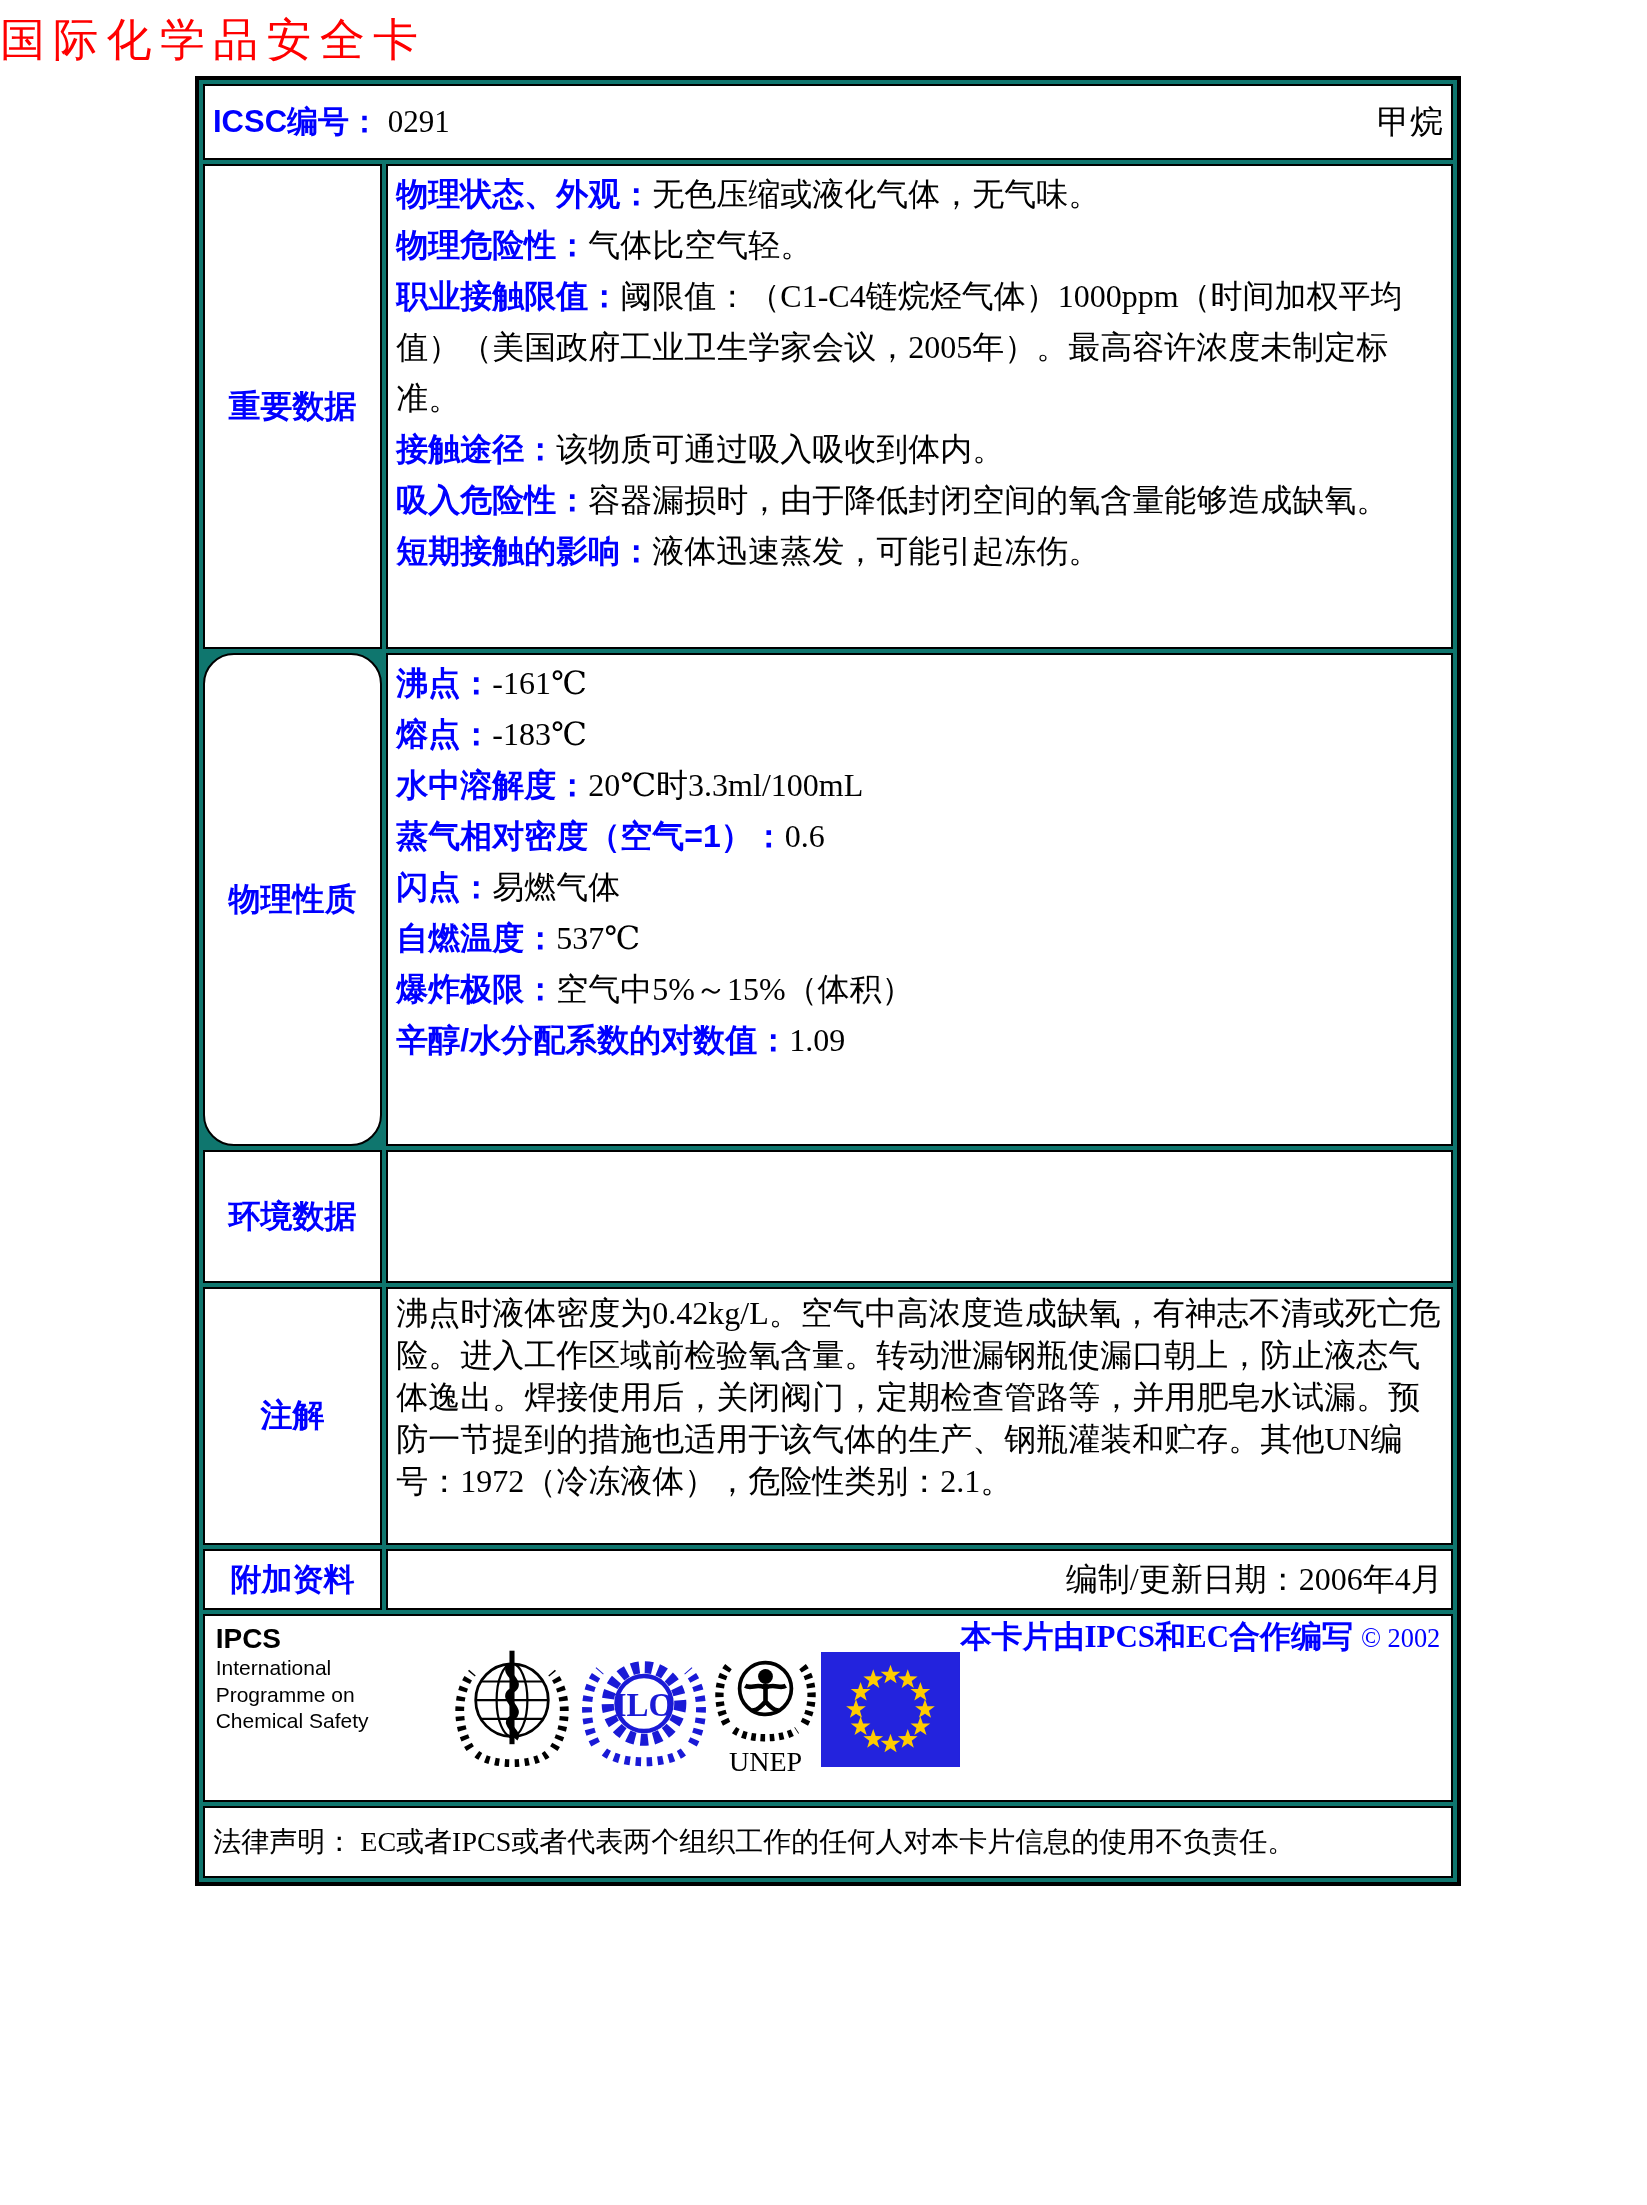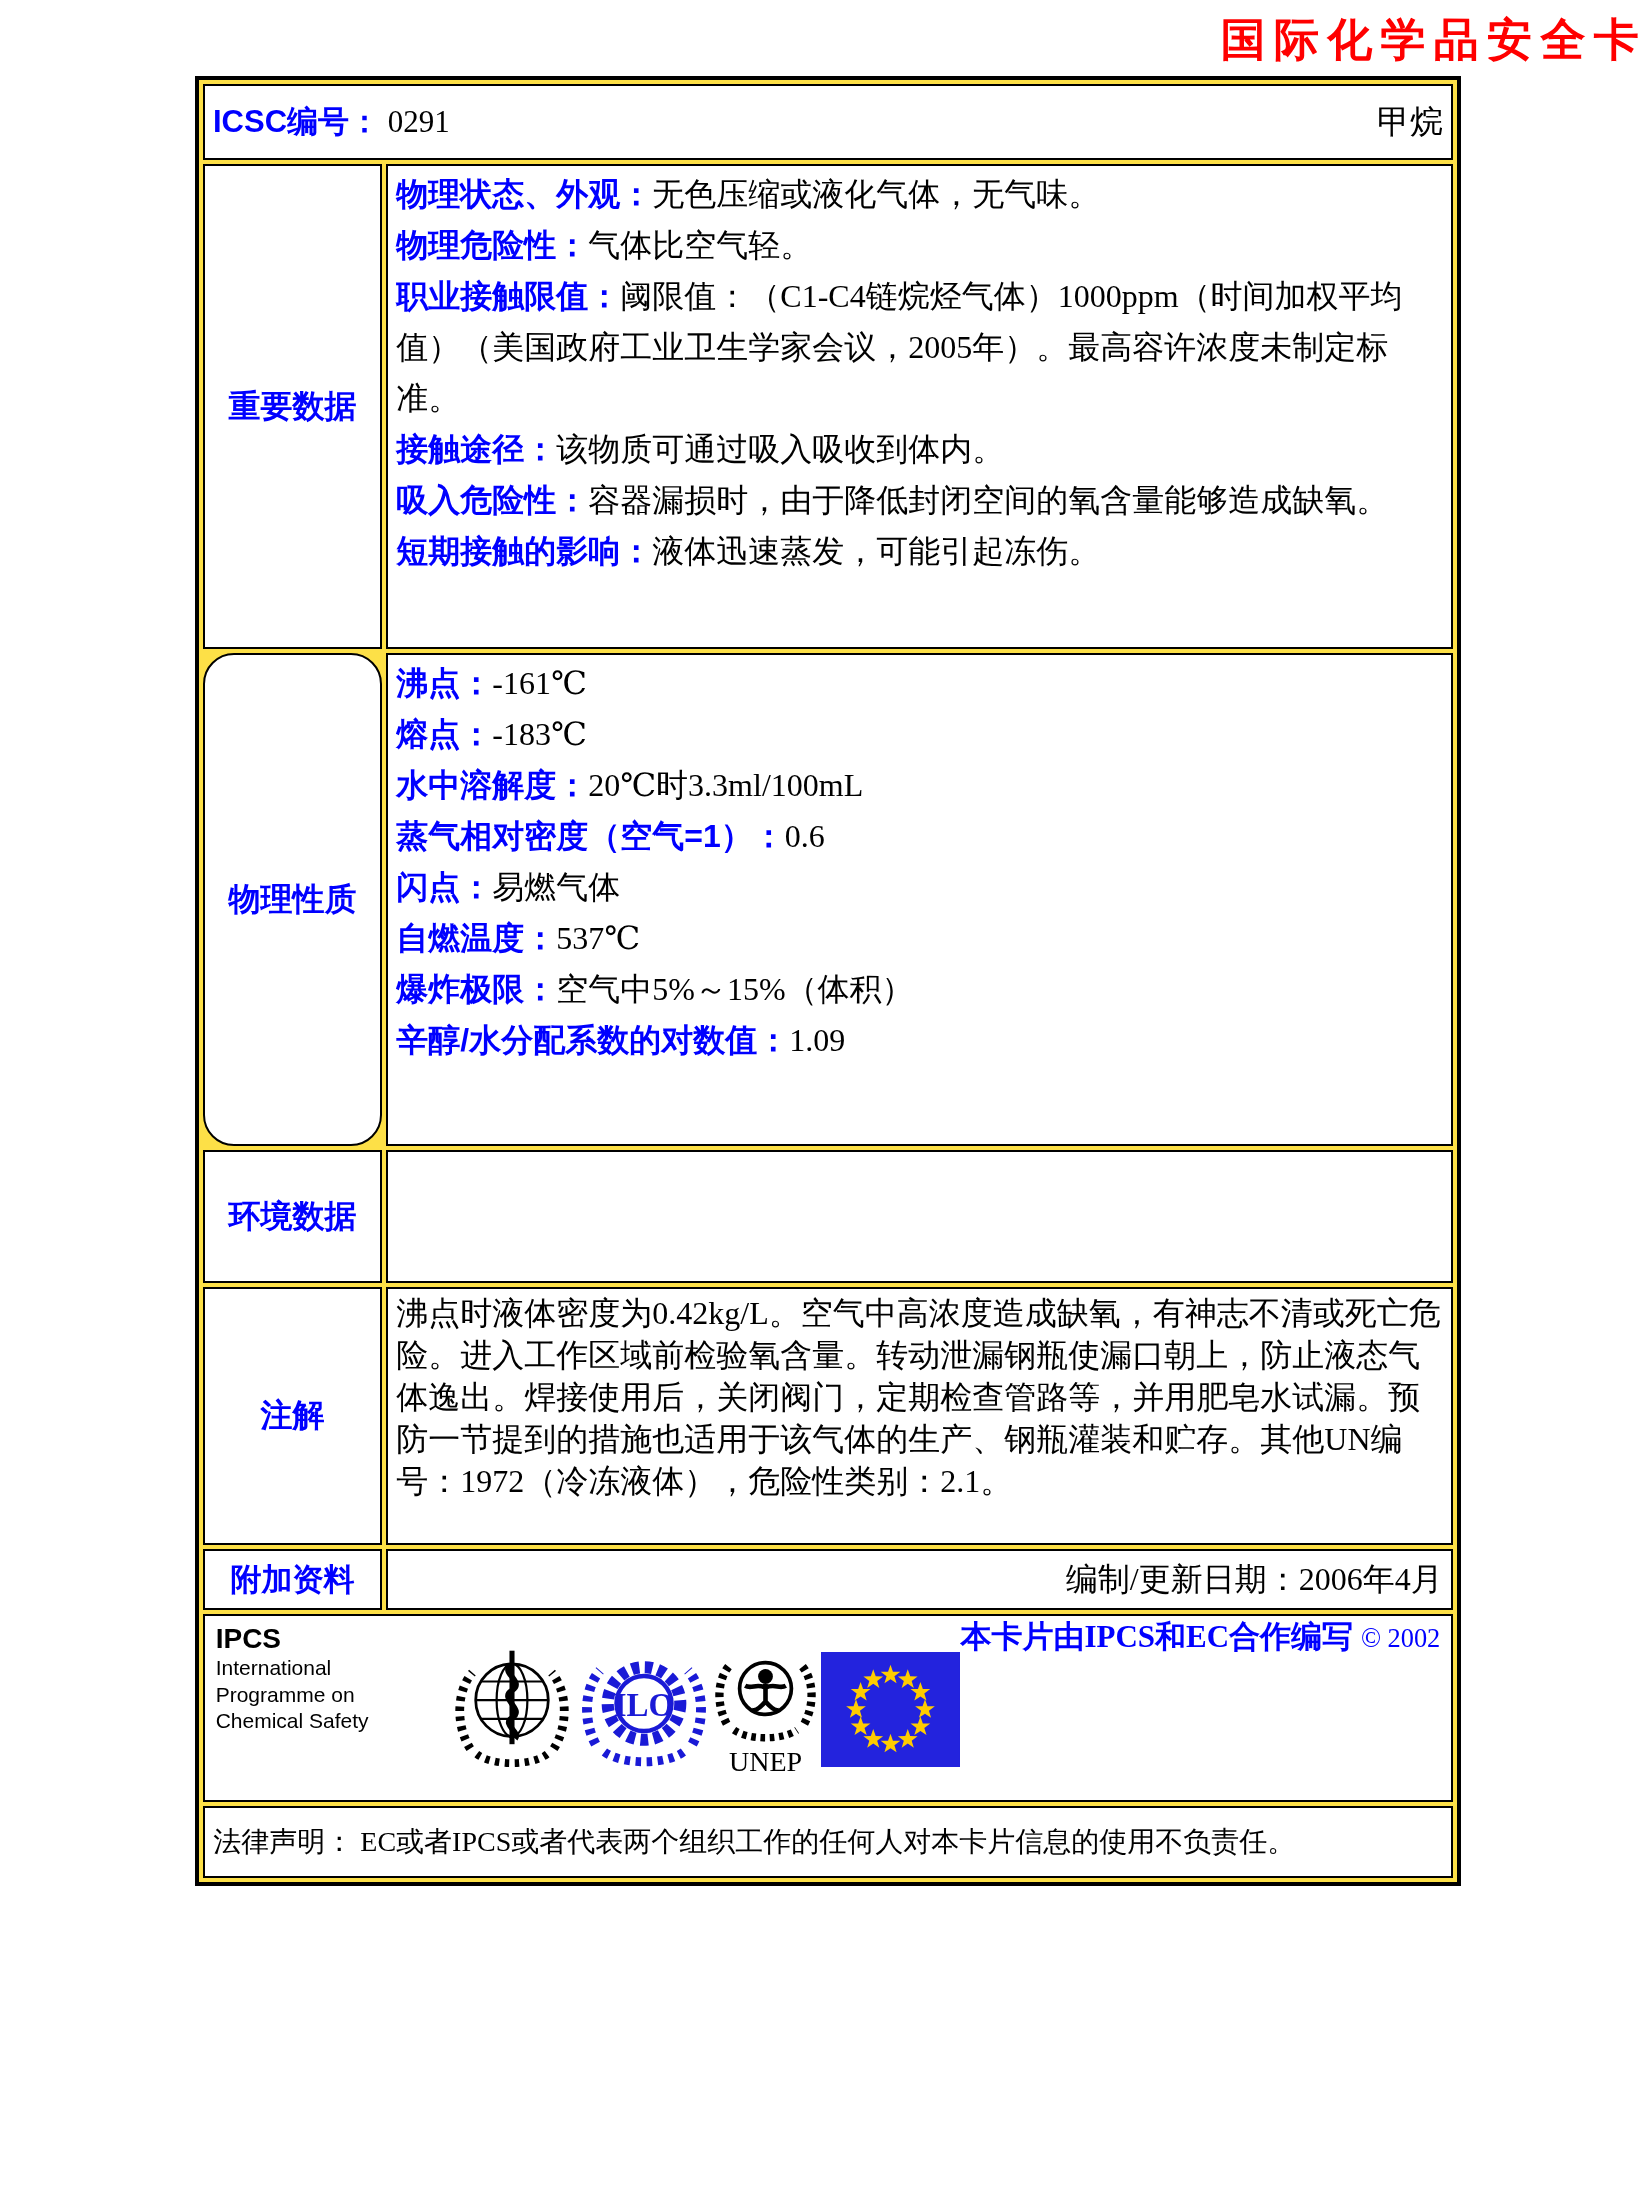--- a/index.html
+++ b/index.html
@@ -1,21 +1,21 @@
 <!DOCTYPE html>
 <html style="font-size:11px"><head>
 <meta charset="utf-8">
 <style>
   html,body{margin:0;padding:0;background:#ffffff;}
   .page{width:1647px;height:2205px;background:#ffffff;position:relative;
         font-family:"Liberation Serif","DejaVu Serif",serif;color:#000;}
-  .title{padding-top:15.3px;text-align:right;font-family:"Liberation Sans","DejaVu Sans",sans-serif;
-         font-weight:700;font-size:45px;letter-spacing:8.3px;color:#ff0000;line-height:50px;}
+  .title{padding-top:15.3px;text-align:left;font-family:"Liberation Sans","DejaVu Sans",sans-serif;
+         font-weight:400;font-size:45px;letter-spacing:8.3px;color:#ff0000;line-height:50px;}
   table.card{margin:11px 0 0 195px;width:1266px;border:4.9px solid #000;border-collapse:separate;
-             border-spacing:4.2px;background:#fde047;table-layout:fixed;}
+             border-spacing:4.2px;background:#0f766e;table-layout:fixed;}
   td{border:2.8px solid #000;background:#fff;overflow:hidden;}
   td.label-cell{width:179px;text-align:center;vertical-align:middle;
       font-family:"Liberation Sans","DejaVu Sans",sans-serif;font-weight:bold;font-size:32px;color:#0000ff;}
   td.content-cell{vertical-align:top;padding:2.8px 8.3px;font-size:32px;line-height:51px;}
   .field{color:#0000ff;font-family:"Liberation Sans","DejaVu Sans",sans-serif;font-weight:bold;}
   .hdr-flex{display:flex;justify-content:space-between;align-items:center;height:100%;padding:0 7px;}
   .hdr-left{font-size:31px;}
   .hdr-left .field{font-size:31px;}
   .chem{font-size:33px;}
   .notes-text{line-height:42px;display:block;}

